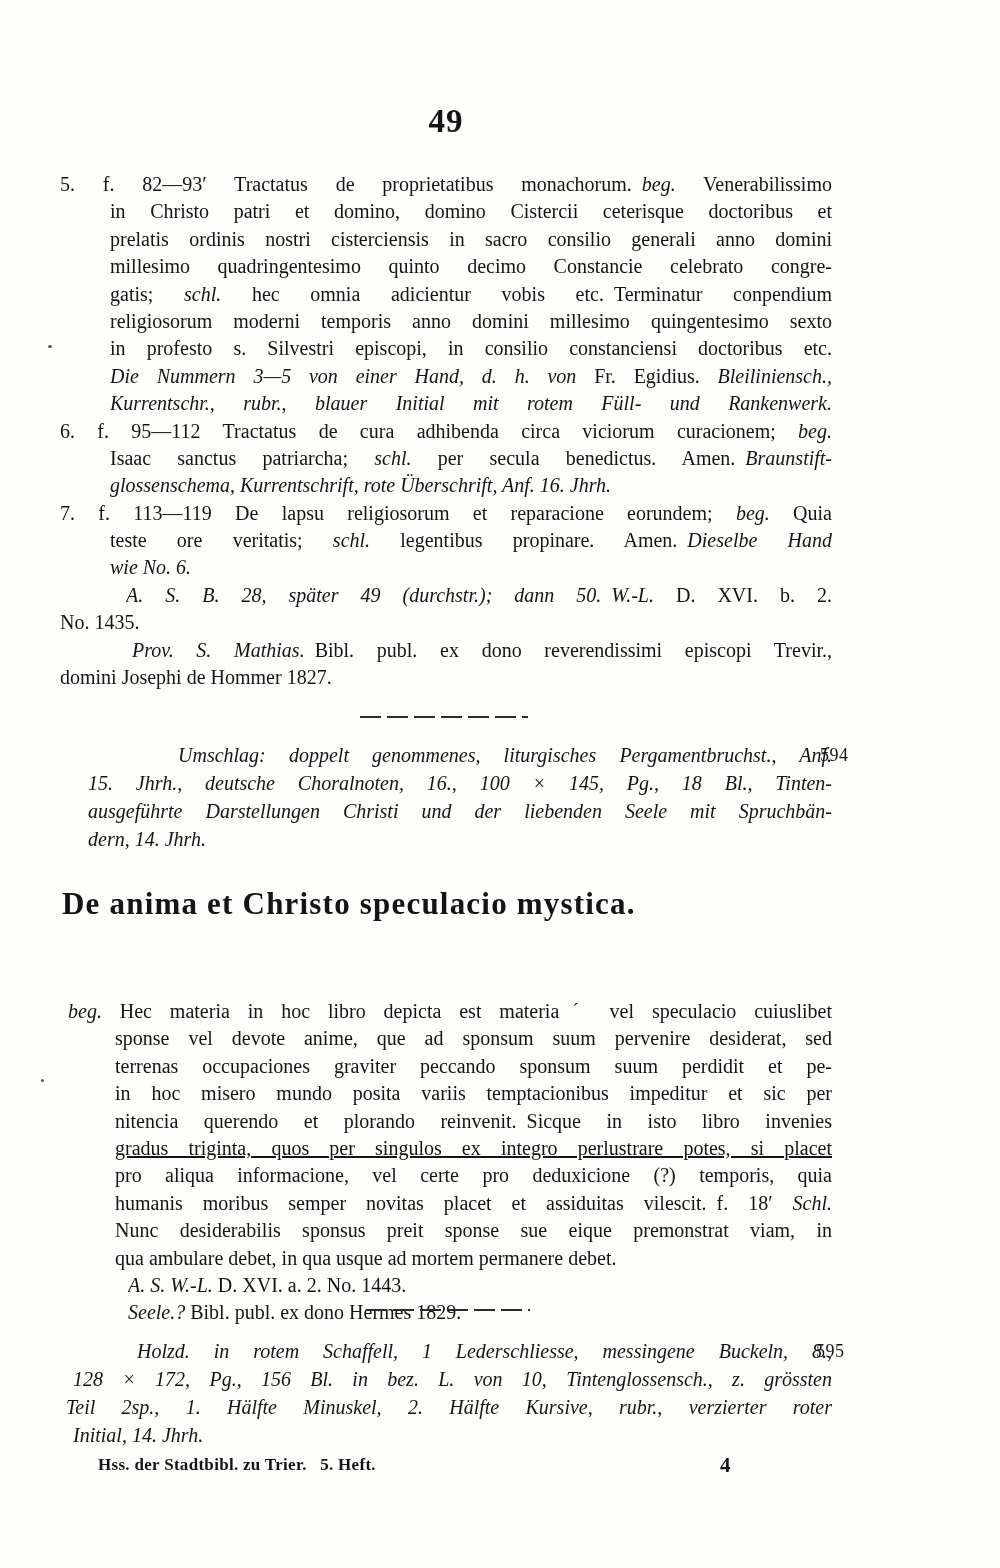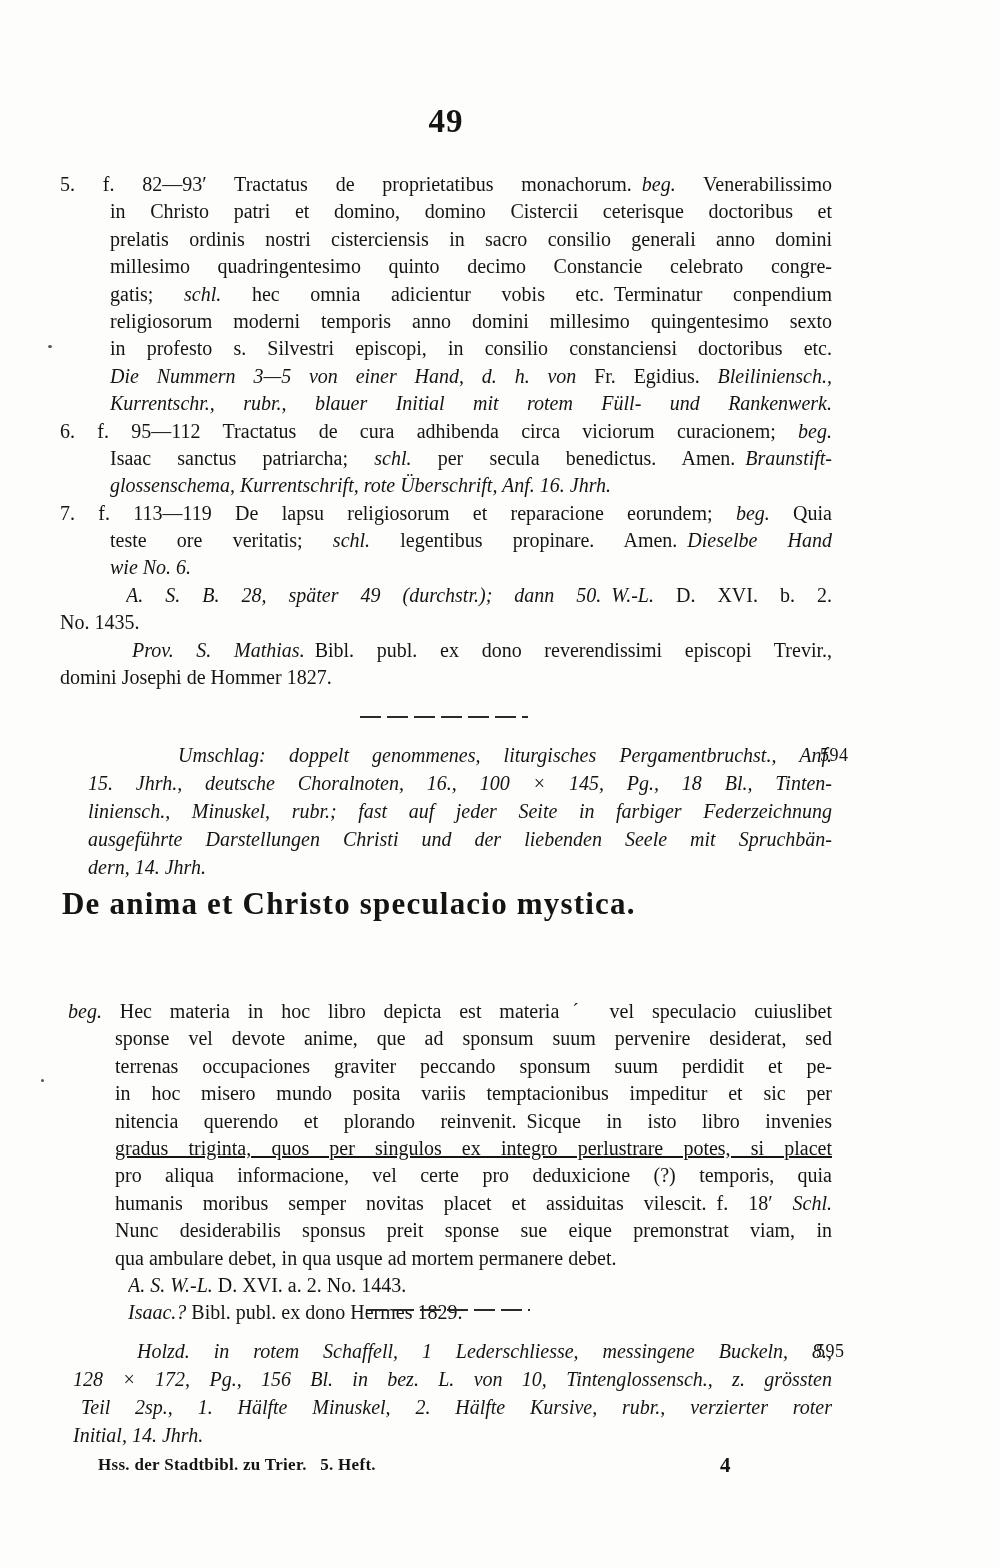--- a/index.html
+++ b/index.html
@@ -108,51 +108,50 @@
       <div class="ln" style="margin-left: 0px;"><span>domini Josephi de Hommer 1827.</span></div>
     </div>
 
   <div class="abs rule rule-1"></div>
 
   <div class="abs textblock sec-594">
     <span class="margin-no no-594">594</span>
     <div>
         <div class="ln just" style="margin-left: 118px;"><span class="it">Umschlag: doppelt genommenes, liturgisches Pergamentbruchst., Anf.</span></div>
         <div class="ln just" style="margin-left: 28px;"><span class="it">15. Jhrh., deutsche Choralnoten, 16., 100 × 145, Pg., 18 Bl., Tinten-</span></div>
-        <div class="ln just" style="margin-left: 28px;"><span class="it">liniensch., Minuskel, rubr.; fast auf jeder Seite in farbiger Federzeichnung</span></div>
         <div class="ln just" style="margin-left: 28px;"><span class="it">ausgeführte Darstellungen Christi und der liebenden Seele mit Spruchbän-</span></div>
         <div class="ln" style="margin-left: 28px;"><span class="it">dern, 14. Jhrh.</span></div>
       </div>
   </div>
 
   <div class="abs heading">De anima et Christo speculacio mystica.</div>
 
   <div class="abs textblock sec-beg">
       <div class="ln just" style="margin-left: 8px;"><span class="it">beg.</span><span> Hec materia in hoc libro depicta est materiaˊ vel speculacio cuiuslibet</span></div>
       <div class="ln just" style="margin-left: 55px;"><span>sponse vel devote anime, que ad sponsum suum pervenire desiderat, sed</span></div>
       <div class="ln just" style="margin-left: 55px;"><span>terrenas occupaciones graviter peccando sponsum suum perdidit et pe-</span></div>
       <div class="ln just" style="margin-left: 55px;"><span>in hoc misero mundo posita variis temptacionibus impeditur et sic per</span></div>
       <div class="ln just" style="margin-left: 55px;"><span>nitencia querendo et plorando reinvenit. Sicque in isto libro invenies</span></div>
       <div class="ln just" style="margin-left: 55px; text-decoration: underline;"><span>gradus triginta, quos per singulos ex integro perlustrare potes, si placet</span></div>
       <div class="ln just" style="margin-left: 55px;"><span>pro aliqua informacione, vel certe pro deduxicione (?) temporis, quia</span></div>
       <div class="ln just" style="margin-left: 55px;"><span>humanis moribus semper novitas placet et assiduitas vilescit. f. 18′ </span><span class="it">Schl.</span></div>
       <div class="ln just" style="margin-left: 55px;"><span>Nunc desiderabilis sponsus preit sponse sue eique premonstrat viam, in</span></div>
       <div class="ln" style="margin-left: 55px;"><span>qua ambulare debet, in qua usque ad mortem permanere debet.</span></div>
       <div class="ln" style="margin-left: 68px;"><span class="it">A. S. W.-L.</span><span> D. XVI. a. 2. No. 1443.</span></div>
-      <div class="ln" style="margin-left: 68px;"><span class="it">Isaac.?</span><span> Bibl. publ. ex dono Hermes 1829.</span></div>
+      <div class="ln" style="margin-left: 68px;"><span class="it">Seele.?</span><span> Bibl. publ. ex dono Hermes 1829.</span></div>
     </div>
 
   <div class="abs rule rule-2"></div>
 
   <div class="abs textblock sec-595">
     <span class="margin-no no-595">595</span>
     <div>
         <div class="ln just" style="margin-left: 77px;"><span class="it">Holzd. in rotem Schaffell, 1 Lederschliesse, messingene Buckeln, 8.,</span></div>
         <div class="ln just" style="margin-left: 13px;"><span class="it">128 × 172, Pg., 156 Bl. in bez. L. von 10, Tintenglossensch., z. grössten</span></div>
-        <div class="ln just" style="margin-left: 21px;"><span class="it">Teil 2sp., 1. Hälfte Minuskel, 2. Hälfte Kursive, rubr., verzierter roter</span></div>
+        <div class="ln just" style="margin-left: 6px;"><span class="it">Teil 2sp., 1. Hälfte Minuskel, 2. Hälfte Kursive, rubr., verzierter roter</span></div>
         <div class="ln" style="margin-left: 13px;"><span class="it">Initial, 14. Jhrh.</span></div>
       </div>
   </div>
 
   <div class="abs footer">
     <span class="footer-left">Hss. der Stadtbibl. zu Trier.  5. Heft.</span>
     <span class="footer-right">4</span>
   </div>
 
   <div class="speck speck-1"></div>

